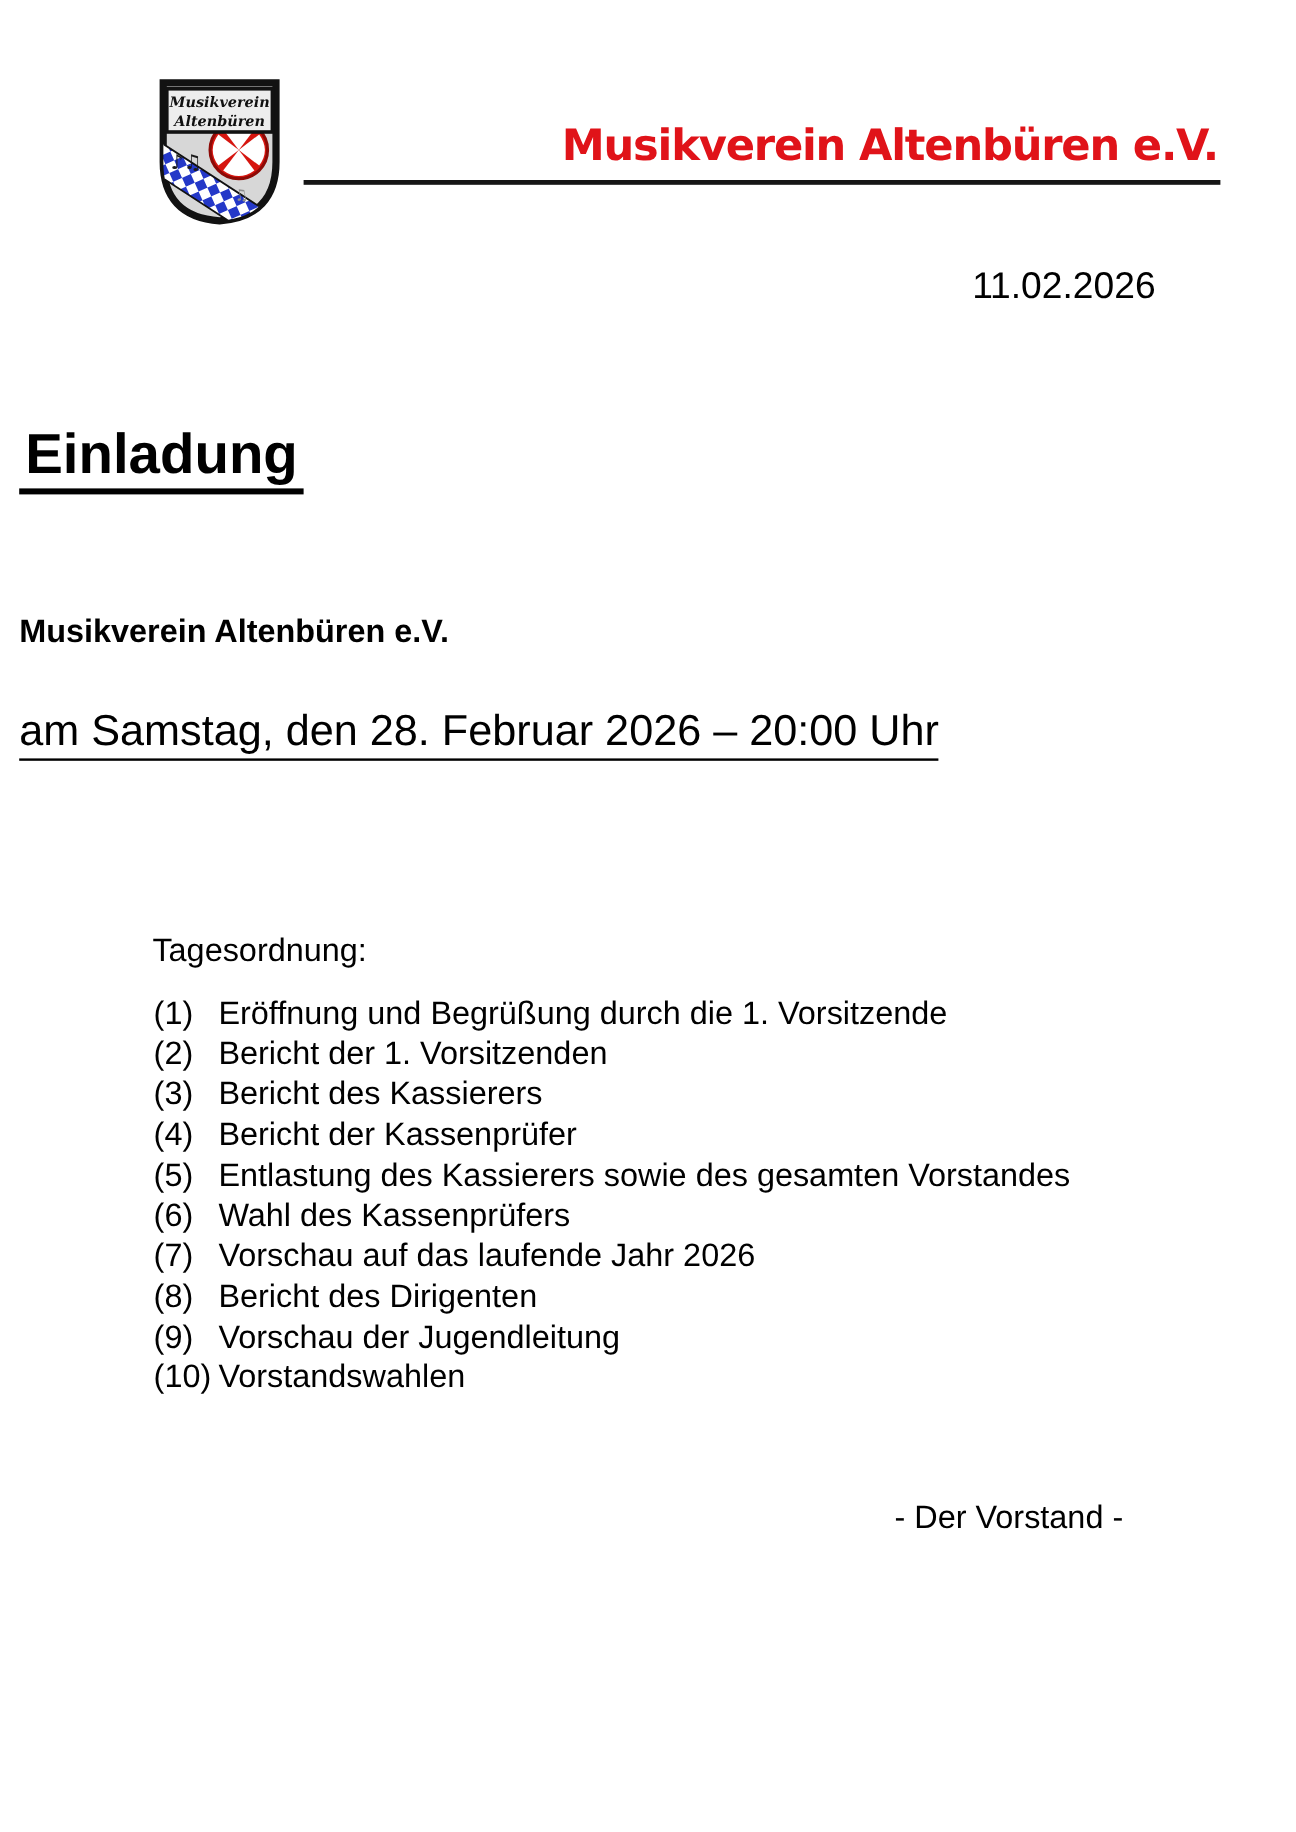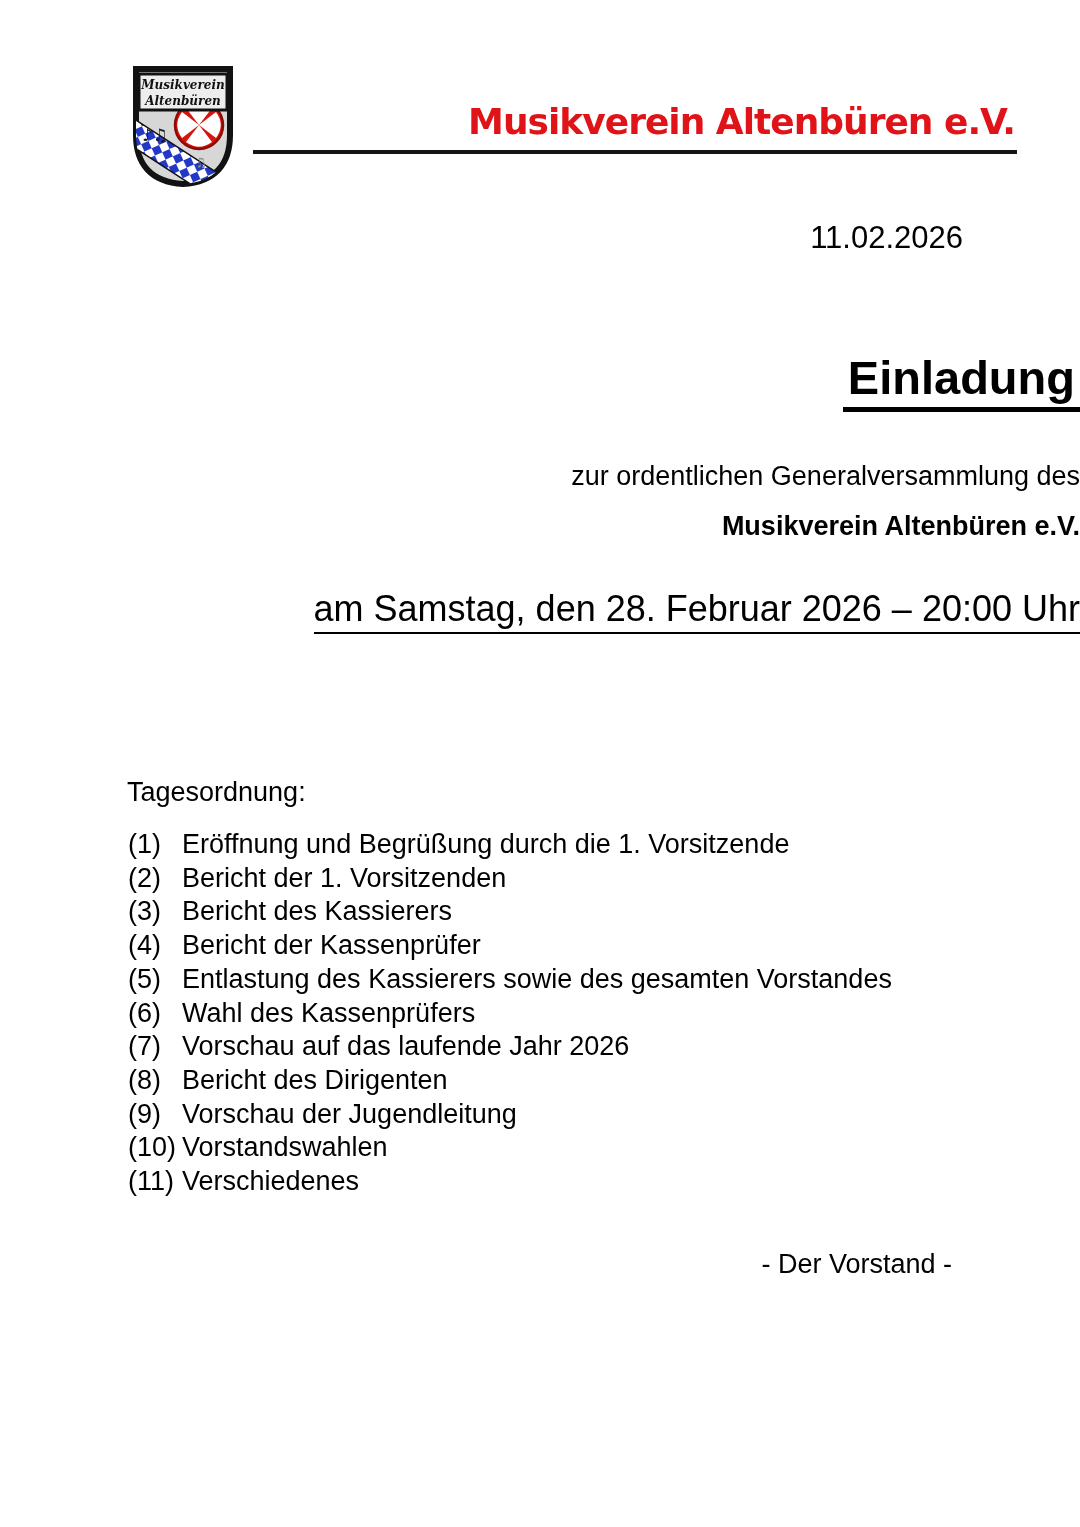--- a/index.html
+++ b/index.html
@@ -25,21 +25,21 @@
     position:absolute; top:150px; left:253px; right:63px; height:4px;
     background:#161616;
   }
 
   .doc-date {
     position:absolute; top:223px; right:117px;
     font-size:31px; line-height:30px;
   }
 
   
-  .center-line { position:absolute; left:16px; right:0; text-align:right; }
+  .center-line { position:absolute; left:16px; right:0; text-align:left; }
   .title-wrap { top:352px; }
   .doc-title {
     display:inline-block;
     font-size:47px; font-weight:bold;
     border-bottom:5px solid #000;
     padding:0 5px 3px 5px;
     line-height:1.1;
   }
   .intro { top:461px; font-size:27px; }
   .org   { top:511px; font-size:27px; font-weight:bold; }
@@ -54,21 +54,21 @@
   }
   .agenda {
     position:absolute; left:128px; top:828px; right:60px;
     font-size:27px;
   }
   .agenda-row { display:flex; line-height:33.7px; }
   .agenda-num { flex:none; width:54px; }
   .agenda-text { flex:auto; }
 
   .signature {
-    position:absolute; top:1249px; right:128px;
+    position:absolute; top:1249px; right:144px;
     font-size:27px;
   }
 </style>
 </head>
 <body>
 
 <div class="page">
 
   <div class="crest">
     <svg width="108" height="128" viewBox="0 0 108 128">
@@ -111,21 +111,20 @@
   <div class="brand">Musikverein Altenbüren e.V.</div>
 
   <div class="header-rule"></div>
 
   <div class="doc-date">11.02.2026</div>
 
   <div class="center-line title-wrap">
     <span class="doc-title">Einladung</span>
   </div>
 
-  <div class="center-line intro">zur ordentlichen Generalversammlung des</div>
   <div class="center-line org">Musikverein Altenbüren e.V.</div>
   <div class="center-line when">
     <span class="u">am Samstag, den 28. Februar 2026 – 20:00 Uhr</span>
   </div>
 
   <div class="agenda-heading">Tagesordnung:</div>
 
   <div class="agenda">
     <div class="agenda-row">
       <span class="agenda-num">(1)</span>
@@ -160,21 +159,17 @@
       <span class="agenda-text">Bericht des Dirigenten</span>
     </div>
     <div class="agenda-row">
       <span class="agenda-num">(9)</span>
       <span class="agenda-text">Vorschau der Jugendleitung</span>
     </div>
     <div class="agenda-row">
       <span class="agenda-num">(10)</span>
       <span class="agenda-text">Vorstandswahlen</span>
     </div>
-    <div class="agenda-row">
-      <span class="agenda-num">(11)</span>
-      <span class="agenda-text">Verschiedenes</span>
-    </div>
   </div>
 
   <div class="signature">- Der Vorstand -</div>
 
 </div>
 
 </body></html>

